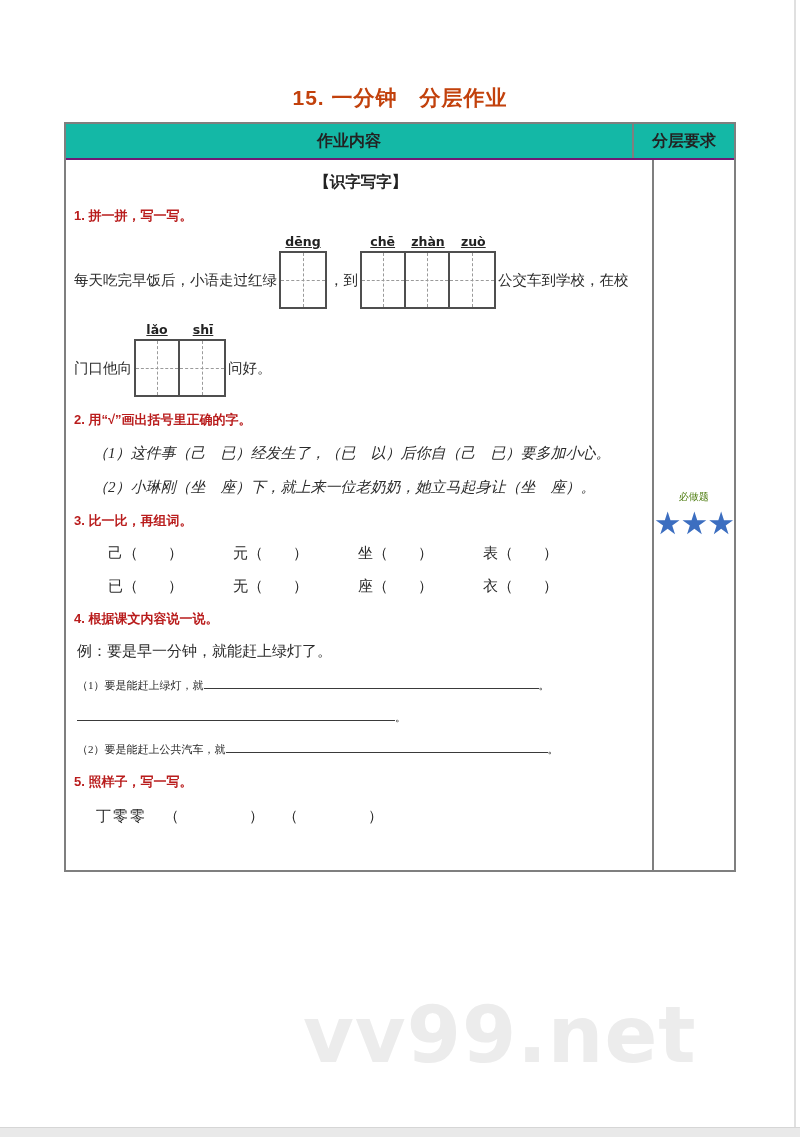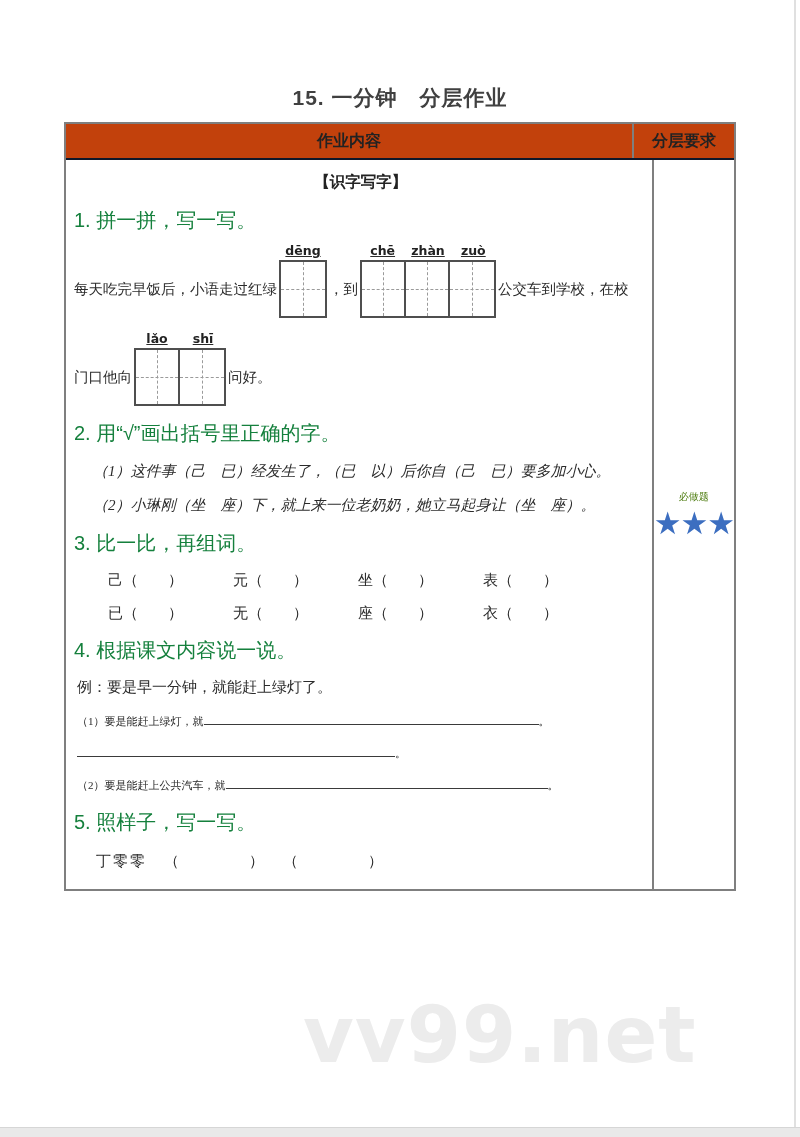--- a/index.html
+++ b/index.html
@@ -5,28 +5,28 @@
   html,body{margin:0;padding:0;}
   body{
     width:800px;height:1137px;position:relative;overflow:hidden;
     background:#ffffff;
     font-family:"Liberation Serif","DejaVu Serif",serif;
     color:#2b2b2b;
   }
   .page-title{
     position:absolute;top:84px;left:0;width:100%;
     text-align:center;font-family:"Liberation Sans","DejaVu Sans",sans-serif;
-    font-weight:bold;font-size:21px;color:#404040;letter-spacing:1px;
+    font-weight:bold;font-size:21px;color:#c2410c;letter-spacing:1px;
   }
   
   .sheet-table{
     position:absolute;left:64px;top:122px;width:672px;
     border:2px solid #7f7f7f;background:#fff;box-sizing:border-box;
   }
-  .thead{display:flex;background:#c2410c;border-bottom:2px solid #0f172a;height:34px;}
+  .thead{display:flex;background:#14b8a6;border-bottom:2px solid #701a75;height:34px;}
   .th{
     display:flex;align-items:center;justify-content:center;
     font-family:"Liberation Sans","DejaVu Sans",sans-serif;
     font-weight:bold;font-size:16px;color:#222;box-sizing:border-box;
   }
   .th-content{width:568px;border-right:2px solid #7f7f7f;}
   .th-req{flex:1;}
   .tbody{display:flex;min-height:710px;}
   .cell-content{
     width:652px;border-right:2px solid #7f7f7f;box-sizing:border-box;
@@ -40,22 +40,22 @@
   .star-row{
     margin-top:4px;font-size:31px;line-height:1;letter-spacing:-1px;
     color:#3c6ec0;font-family:"DejaVu Sans",sans-serif;
   }
   
   .center-head{
     text-align:center;font-weight:bold;font-size:15.5px;margin:6px 0 2px;
     font-family:"Liberation Sans","DejaVu Sans",sans-serif;color:#222;
   }
   .q-title{
-    font-weight:normal;font-size:20px;margin:14px 0 4px;
-    font-family:"Liberation Sans","DejaVu Sans",sans-serif;color:#15803d;
+    font-weight:bold;font-size:13px;margin:14px 0 4px;
+    font-family:"Liberation Sans","DejaVu Sans",sans-serif;color:#b91c1c;
   }
   .stmt{display:flex;align-items:center;white-space:nowrap;font-size:14.5px;}
   .stmt-1{margin-top:26px;}
   .stmt-2{margin-top:30px;margin-bottom:4px;}
   
   .tzg-group{position:relative;display:inline-flex;margin:0 2px;}
   .tzg-cells{display:flex;border:2px solid #4f4f4f;}
   .tzg-cell{width:44px;height:54px;position:relative;border-right:2px solid #4f4f4f;box-sizing:border-box;}
   .tzg-cell:last-child{border-right:none;}
   .tzg-cell::before{content:"";position:absolute;left:50%;top:0;bottom:0;border-left:1.5px dashed #9a9a9a;}

